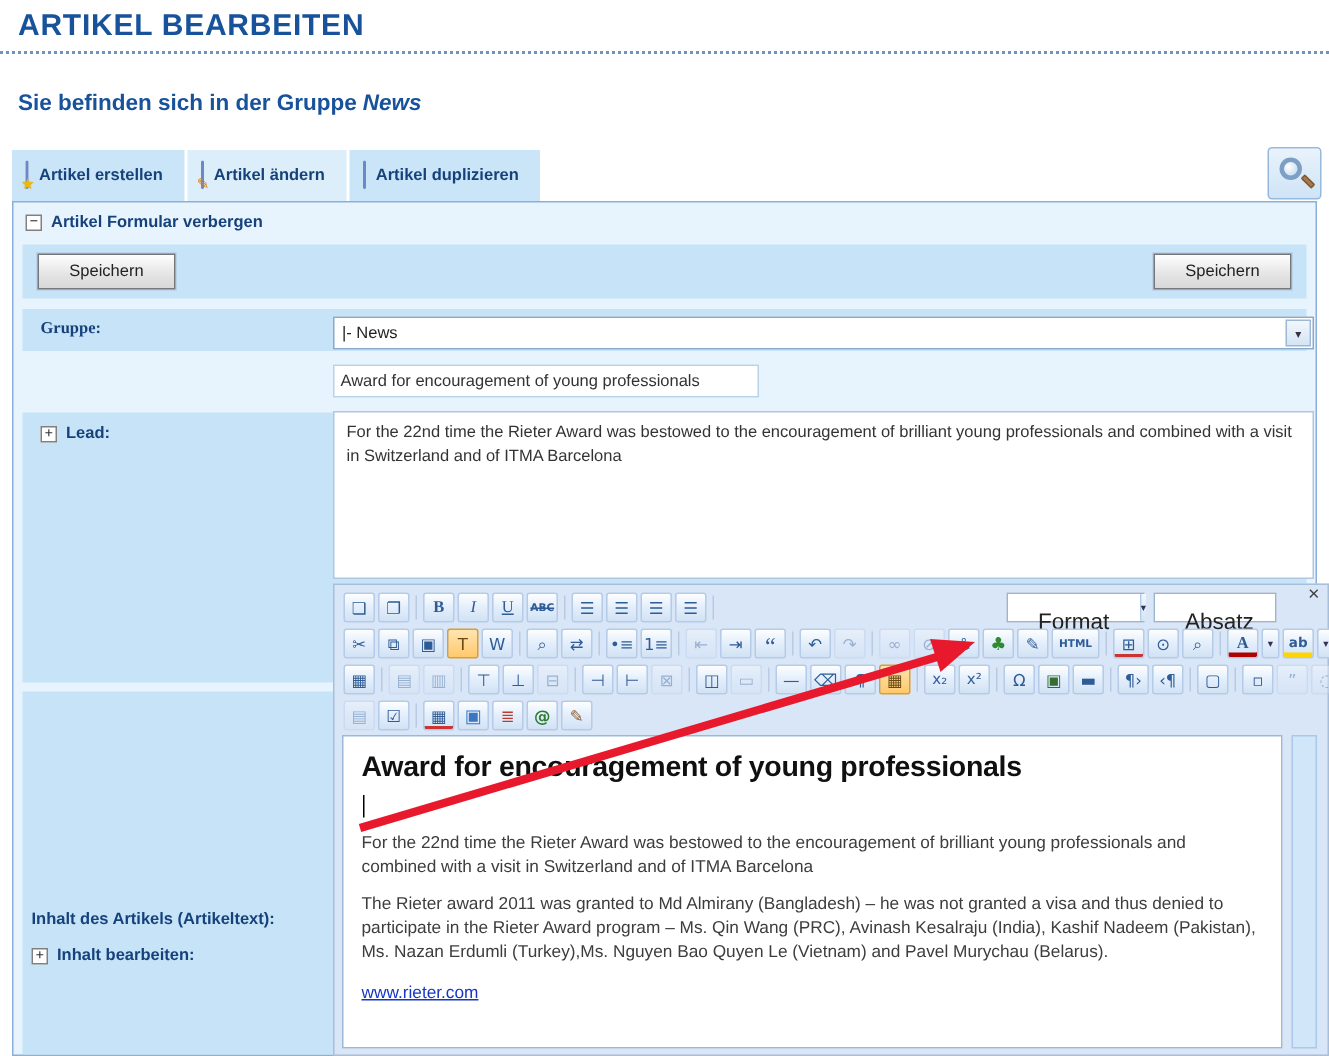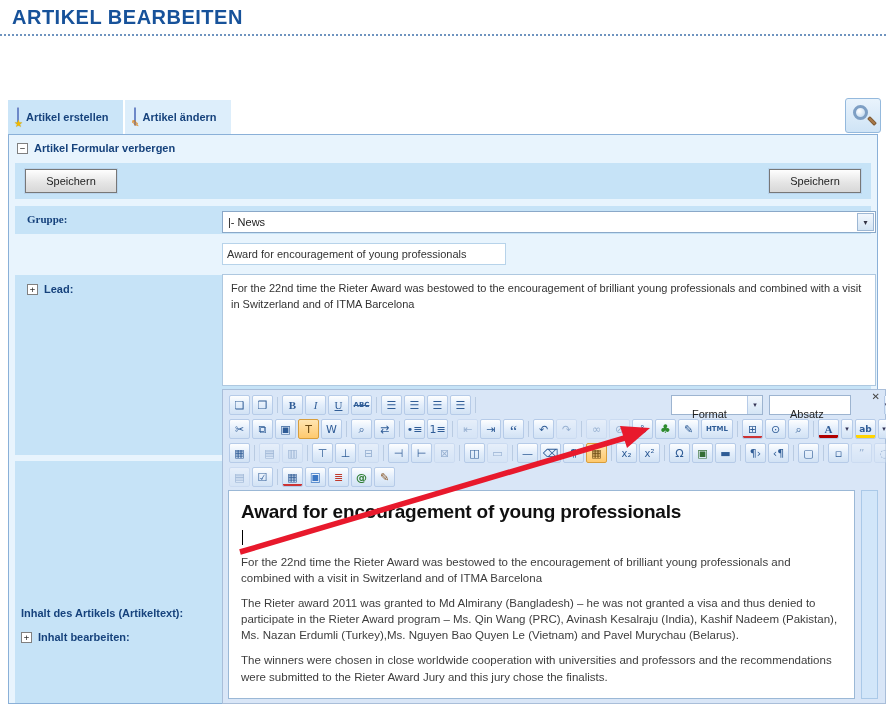--- a/index.html
+++ b/index.html
@@ -108,21 +108,21 @@
   .g-tree{color:#2e8b2e;font-size:12px;}
   .g-xs{font-size:10px;}
   .g-cal{box-shadow:inset 0 -4px 0 -2px #cc3333;}
   .g-img2{color:#3a76c4;font-size:12px;}
   .g-redlist{color:#c0392b;}
   .g-at{color:#2e7d32;font-weight:bold;}
   .g-edit{color:#8a5a2b;}
   .g-media{color:#356e35;}
   .tb-select { height:20px; background:#fff; border:1px solid #9db4d0; display:flex;
                align-items:center; margin:0 3px; cursor:pointer; position:relative; }
-  .tb-select .sv { font-size:11px; color:#222; padding:0 20px; flex:1;margin-top:18px; }
+  .tb-select .sv { font-size:15px; color:#222; padding:0 20px; flex:1;margin-top:18px; }
   .tb-select .sa { width:15px; height:100%; background:linear-gradient(#f2f7fd,#d4e5f5);
                    border-left:1px solid #b6cbe8; font-size:7px; color:#335; display:flex;
                    align-items:center; justify-content:center; }
   .sel-format{ width:92px; } .sel-absatz{ width:82px;gap:40px; }
 
   .content { position:absolute; left:5px; top:100px; right:30px; bottom:4px; background:#fff;
              border:1px solid #9bb8d6; padding:10px 12px; overflow:hidden; }
   .content h1 { font-size:19px; font-weight:bold; color:#101010; letter-spacing:-.2px;
                 font-family:"Liberation Sans",sans-serif; }
   .caret { width:1px; height:15px; background:#000; margin:7px 0 2px 1px; }
@@ -133,29 +133,36 @@
 
   .arrow-svg { position:absolute; left:0; top:0; z-index:50; pointer-events:none; }
 </style>
 </head>
 <body>
 
 <div id="page">
 
   <div class="page-title">ARTIKEL BEARBEITEN</div>
   <div class="title-rule"></div>
+  <div class="subtitle">
+    <span>Sie befinden sich in der Gruppe</span><i>News</i>
+  </div>
 
   <div class="tabbar">
     <div class="tab">
       <span class="wrap"><span class="doc-ico"><span class="badge badge-star">★</span></span></span>
       <span class="tab-label">Artikel erstellen</span>
     </div>
     <div class="tab active">
       <span class="wrap"><span class="doc-ico"><span class="badge badge-pen">✎</span></span></span>
       <span class="tab-label">Artikel ändern</span>
+    </div>
+    <div class="tab">
+      <span class="wrap"><span class="doc-ico"><span class="doc-back"></span></span></span>
+      <span class="tab-label">Artikel duplizieren</span>
     </div>
   </div>
 
   <div class="search-btn">
     <span class="mag-circle"></span>
     <span class="mag-handle"></span>
   </div>
 
   <div class="panel">
     <div class="p-header">
@@ -310,21 +317,20 @@
         <span class="tb-btn g-edit">✎</span>
       </div>
 
     <div class="content">
       <h1>Award for encouragement of young professionals</h1>
       <div class="caret"></div>
       <div>
 
       <p>For the 22nd time the Rieter Award was bestowed to the encouragement of brilliant young professionals and combined with a visit in Switzerland and of ITMA Barcelona</p>
           <p>The Rieter award 2011 was granted to Md Almirany (Bangladesh) – he was not granted a visa and thus denied to participate in the Rieter Award program – Ms. Qin Wang (PRC), Avinash Kesalraju (India), Kashif Nadeem (Pakistan), Ms. Nazan Erdumli (Turkey),Ms. Nguyen Bao Quyen Le (Vietnam) and Pavel Murychau (Belarus).</p>
-          <p>The winners were chosen in close worldwide cooperation with universities and professors and the recommendations were submitted to the Rieter Award Jury and this jury chose the finalists.</p>
         </div>
       <a>www.rieter.com</a>
     </div>
     <div class="edit-scrollbar"></div>
   </div>
 
   <svg class="arrow-svg" width="886" height="704">
     <line x1="240" y1="552" x2="628" y2="437" stroke="#e8192c" stroke-width="5.5"></line>
     <polygon points="650,428 627,448 620,426" fill="#e8192c"></polygon>
   </svg>

